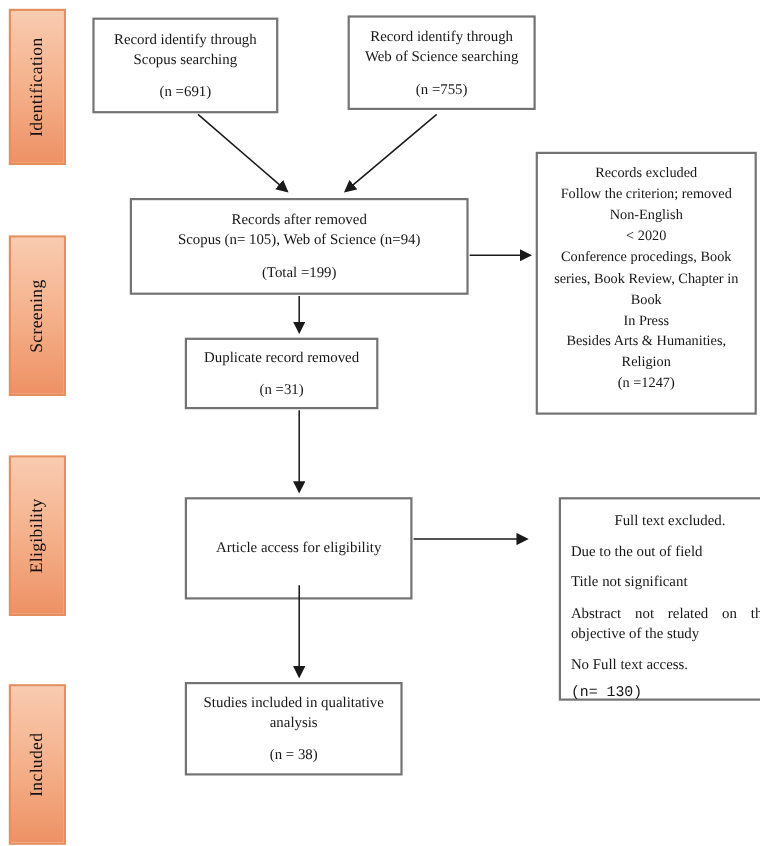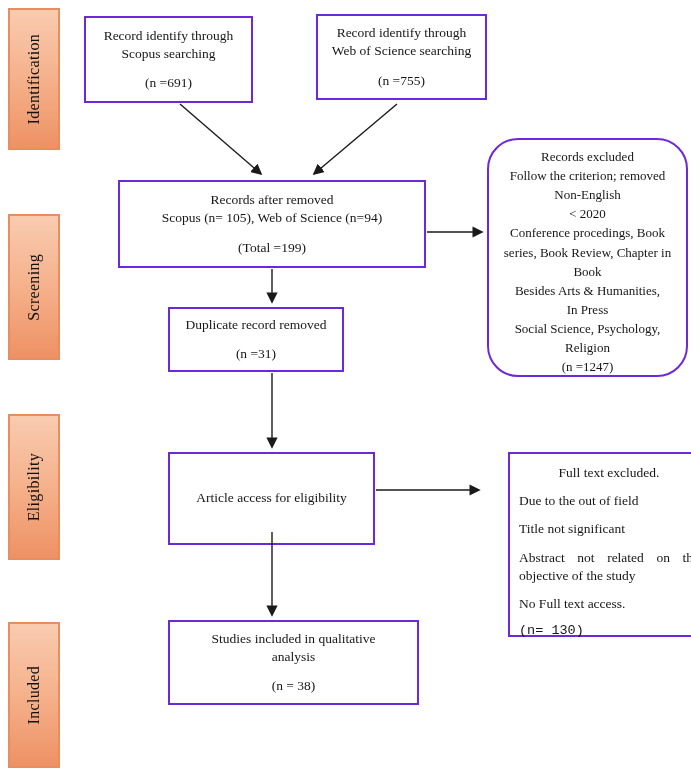--- a/index.html
+++ b/index.html
@@ -21,36 +21,36 @@
     font-size:16px; letter-spacing:0.3px; color:#111;
     white-space:nowrap;
   }
   #stage-identification { top:8px;   height:142px; }
   #stage-screening      { top:214px; height:146px; }
   #stage-eligibility    { top:414px; height:146px; }
   #stage-included       { top:622px; height:146px; }
 
   
   .fbox {
-    position:absolute; background:#ffffff; border:2px solid #6d28d9;
+    position:absolute; background:#ffffff; border:2px solid #737373;
     box-sizing:border-box; display:flex; flex-direction:column;
     align-items:center; justify-content:center; text-align:center;
     font-size:13.5px; line-height:1.35; padding:4px 6px;
   }
   #box-scopus      { left:84px;  top:16px;  width:169px; height:87px; }
   #box-wos         { left:316px; top:14px;  width:171px; height:86px; }
   #box-screened    { left:118px; top:180px; width:308px; height:88px; }
   #box-excluded    { left:487px; top:138px; width:201px; height:239px;
-                     justify-content:flex-start; font-size:13px; line-height:1.47; padding-top:7px;border-radius:31px; }
+                     justify-content:flex-start; font-size:13px; line-height:1.47; padding-top:7px; }
   #box-duplicate   { left:168px; top:307px; width:176px; height:65px; }
   #box-eligibility { left:168px; top:452px; width:207px; height:93px; }
   #box-fulltext    { left:508px; top:452px; width:202px; height:185px;
                      justify-content:flex-start; align-items:stretch;
                      text-align:left; font-size:13.5px; padding:10px 9px; }
-  #box-included    { left:168px; top:620px; width:251px; height:85px; }
+  #box-included    { left:168px; top:620px; width:198px; height:85px; }
 
   .count { margin-top:11px; }
   .xline { width:100%; }
   .ft-title { text-align:center; }
   .ft-reason { margin-top:10px; }
   .ft-justify { text-align:justify; }
   .ft-count { text-align:left; margin-top:9px;font-family:Liberation Mono, monospace; }
 
   
   #arrows { position:absolute; left:0; top:0; width:691px; height:769px; pointer-events:none; }
@@ -93,23 +93,22 @@
   </div>
 
   <div class="fbox" id="box-excluded">
     <div class="xline">Records excluded</div>
     <div class="xline">Follow the criterion; removed</div>
     <div class="xline">Non-English</div>
     <div class="xline">&lt; 2020</div>
     <div class="xline">Conference procedings, Book</div>
     <div class="xline">series, Book Review, Chapter in</div>
     <div class="xline">Book</div>
+    <div class="xline">In Press</div>
     <div class="xline">Besides Arts &amp; Humanities,</div>
-    <div class="xline">In Press</div>
-    <div class="xline">Social Science, Psychology,</div>
     <div class="xline">Religion</div>
     <div class="xline">(n =1247)</div>
   </div>
 
   <div class="fbox" id="box-duplicate">
     <div class="xline">Duplicate record removed</div>
     <div class="xline count">(n =31)</div>
   </div>
 
   <div class="fbox" id="box-eligibility">

